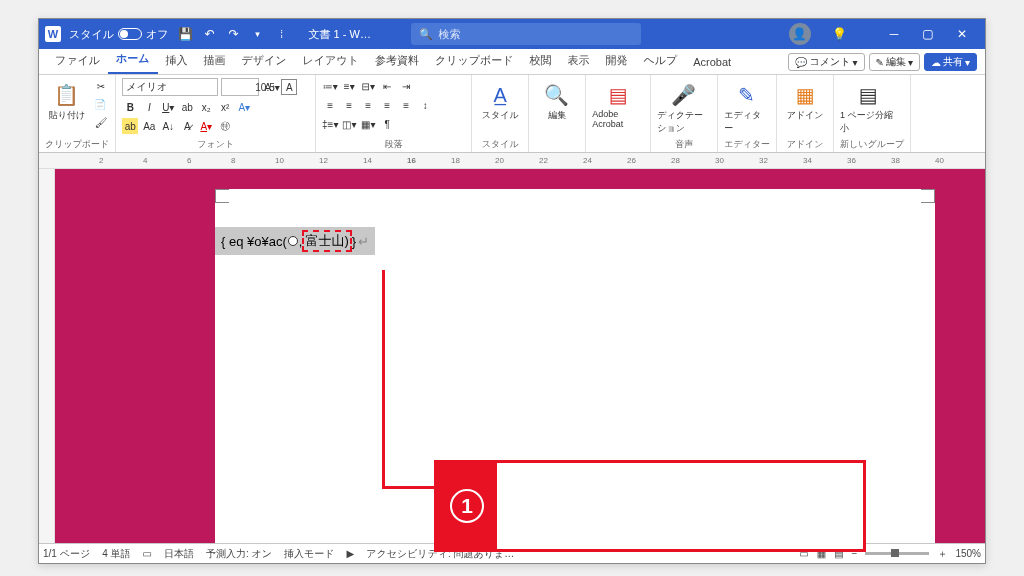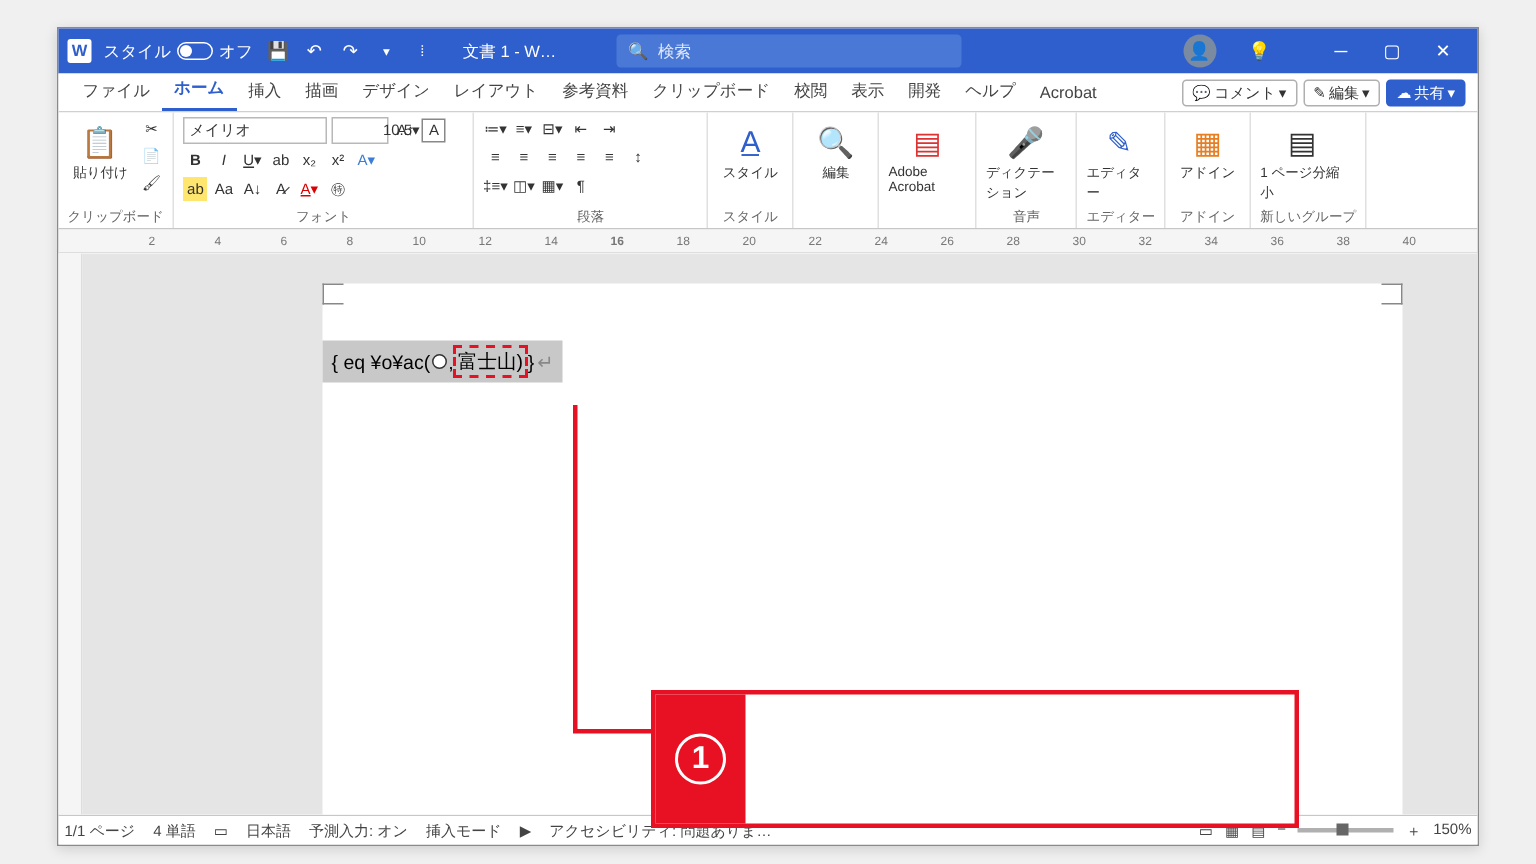--- a/index.html
+++ b/index.html
@@ -32,21 +32,21 @@
 .vbtn .ico { font-size:20px; height:26px; display:flex;align-items:center; }
 .mini-col { display:flex; flex-direction:column; gap:2px; justify-content:center; font-size:11px;}
 .font-row { display:flex; gap:3px; align-items:center; }
 .combo { border:1px solid #b8b8b8; height:18px; font-size:10px; padding:0 3px; display:flex; align-items:center; background:#fff; }
 .combo.font { width:96px; }
 .combo.size { width:38px;padding-left:33px; }
 .ico-sm { width:16px;height:16px;border:1px solid transparent;display:flex;align-items:center;justify-content:center;font-size:10px;}
 .ruler { height:16px; background:#f5f5f5; border-bottom:1px solid #ddd; position:relative; font-size:8px; color:#777; }
 .ruler-v { width:16px; background:#f5f5f5; border-right:1px solid #ddd; }
 .doc-area { flex:1; display:flex; background:#fff; overflow:hidden; position:relative;}
-.page-wrap { flex:1; position:relative; background:#e5e5e5; }
+.page-wrap { flex:1; position:relative; background:#be185d; }
 .page { position:absolute; left:160px; top:20px; width:720px; height:400px; background:#fff; }
 .corner-tl { position:absolute; left:0; top:0; width:14px; height:14px; border-left:1px solid #888; border-top:1px solid #888; border-bottom:1px solid #888;}
 .corner-tr { position:absolute; right:0; top:0; width:14px; height:14px; border-right:1px solid #888; border-top:1px solid #888; border-bottom:1px solid #888;}
 .field-code { position:absolute; left:0px; top:38px; background:#c8c8c8; padding:3px 6px; font-size:13px; font-family:"Meiryo",monospace; display:flex; align-items:center; }
 .field-code .circ { display:inline-block; width:10px;height:10px;border:1px solid #333;border-radius:50%;background:#fff;margin:0 1px; }
 .highlight-box { border:2px dashed #E81123; padding:0 1px; margin:0 0px; }
 .statusbar { height:20px; background:#fff; border-top:1px solid #c7c7c7; display:flex; align-items:center; font-size:10px; color:#444; padding:0 4px; gap:12px;}
 .status-right { margin-left:auto; display:flex; gap:8px; align-items:center;}
 .zoom-slider { width:64px; height:3px; background:#b0b0b0; position:relative;}
 .zoom-slider::after{content:"";position:absolute;left:40%;top:-3px;width:8px;height:8px;background:#666;}

